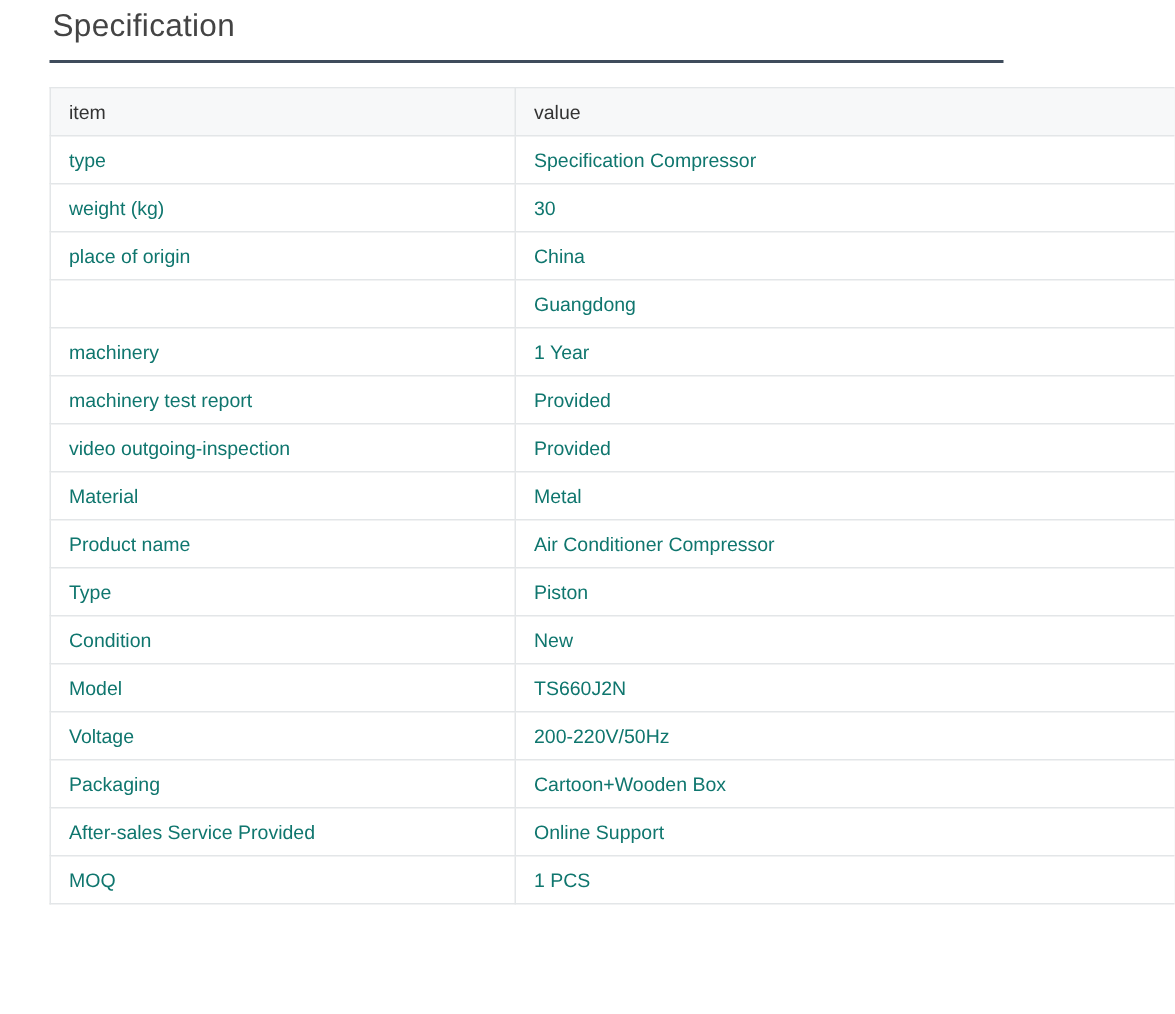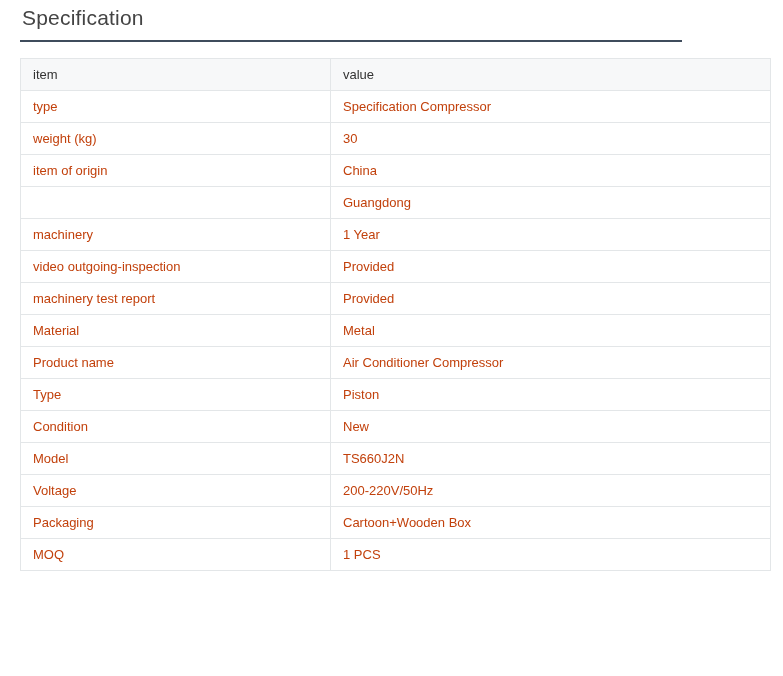--- a/index.html
+++ b/index.html
@@ -10,21 +10,21 @@
   body {
     width: 783px;
     height: 676px;
     font-family: "Liberation Sans", sans-serif;
     color: #333333;
     -webkit-font-smoothing: antialiased;
   }
   .page {
     width: 702px;
     box-sizing: border-box;
-    padding: 0 20px;
+    padding: 0 33px;
   }
   .section-title {
     font-size: 21px;
     font-weight: 400;
     color: #444444;
     padding: 6px 0 10px 2px;
     margin: 0;
     border-bottom: 2px solid #3f4c5c;
     letter-spacing: 0.2px;
   }
@@ -33,21 +33,21 @@
     border-collapse: collapse;
     margin-top: 16px;
     table-layout: fixed;
   }
   table.spec-table tr {
     height: 32px;
   }
   table.spec-table td {
     border: 1px solid #e3e6e8;
     font-size: 13px;
-    color: #c2410c;
+    color: #0f766e;
     padding: 0 12px;
     vertical-align: middle;
     line-height: 18px;
     overflow: hidden;
     white-space: nowrap;
     text-overflow: ellipsis;
   }
   table.spec-table td.key {
     width: 285px;
   }
@@ -70,37 +70,37 @@
       </tr>
     <tr>
           <td class="key">type</td>
           <td class="val">Specification Compressor</td>
         </tr>
         <tr>
           <td class="key">weight (kg)</td>
           <td class="val">30</td>
         </tr>
         <tr>
-          <td class="key">item of origin</td>
+          <td class="key">place of origin</td>
           <td class="val">China</td>
         </tr>
         <tr>
           <td class="key"></td>
           <td class="val">Guangdong</td>
         </tr>
         <tr>
           <td class="key">machinery</td>
           <td class="val">1 Year</td>
         </tr>
         <tr>
-          <td class="key">video outgoing-inspection</td>
+          <td class="key">machinery test report</td>
           <td class="val">Provided</td>
         </tr>
         <tr>
-          <td class="key">machinery test report</td>
+          <td class="key">video outgoing-inspection</td>
           <td class="val">Provided</td>
         </tr>
         <tr>
           <td class="key">Material</td>
           <td class="val">Metal</td>
         </tr>
         <tr>
           <td class="key">Product name</td>
           <td class="val">Air Conditioner Compressor</td>
         </tr>
@@ -118,18 +118,22 @@
         </tr>
         <tr>
           <td class="key">Voltage</td>
           <td class="val">200-220V/50Hz</td>
         </tr>
         <tr>
           <td class="key">Packaging</td>
           <td class="val">Cartoon+Wooden Box</td>
         </tr>
         <tr>
+          <td class="key">After-sales Service Provided</td>
+          <td class="val">Online Support</td>
+        </tr>
+        <tr>
           <td class="key">MOQ</td>
           <td class="val">1 PCS</td>
         </tr>
       </tbody>
   </table>
 </div>
 
 </body></html>

